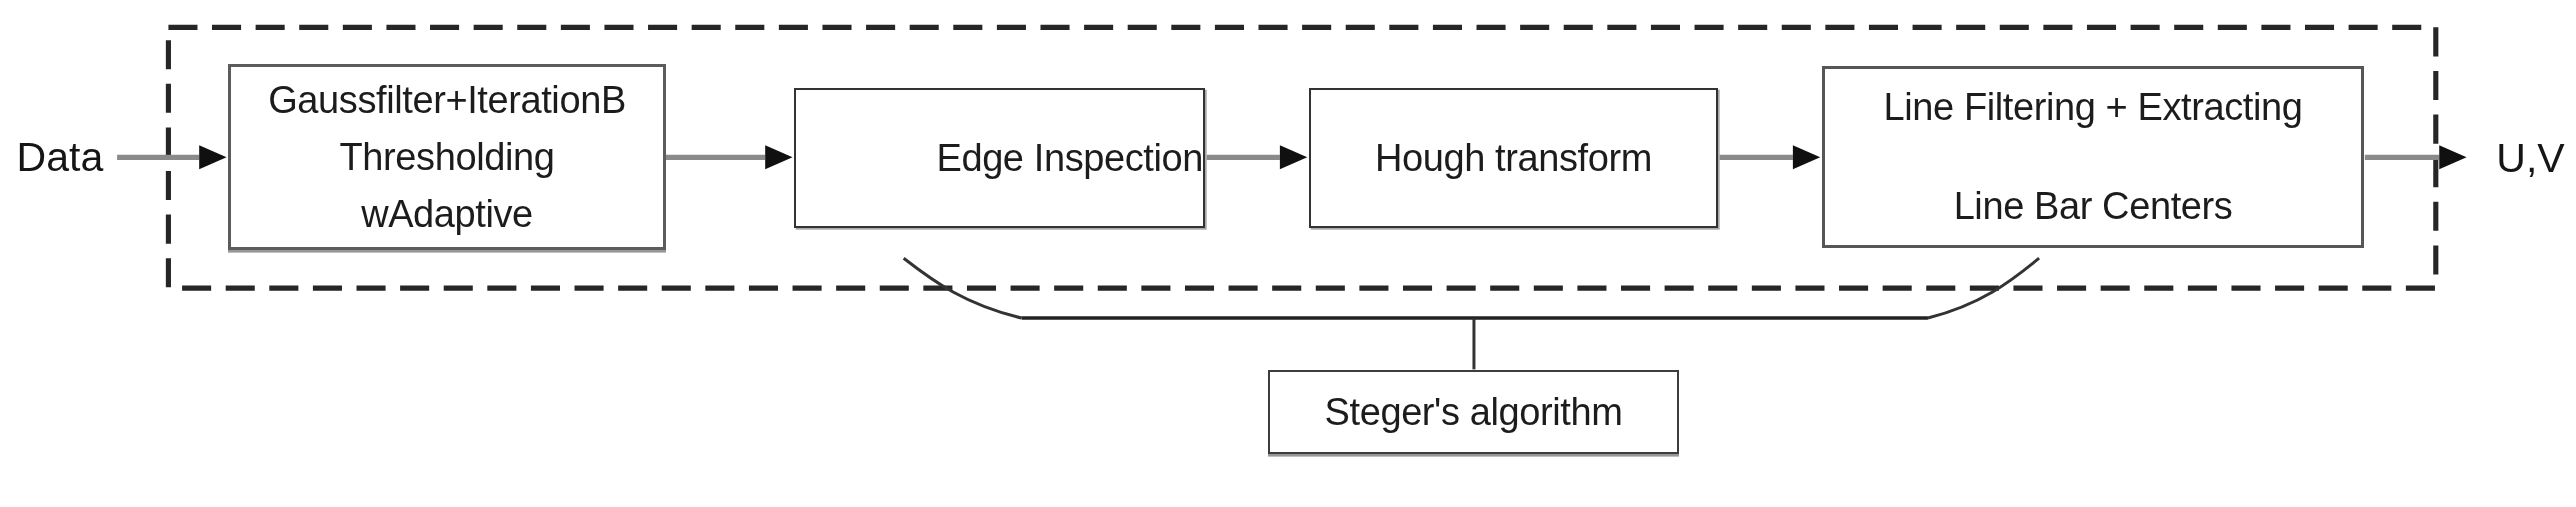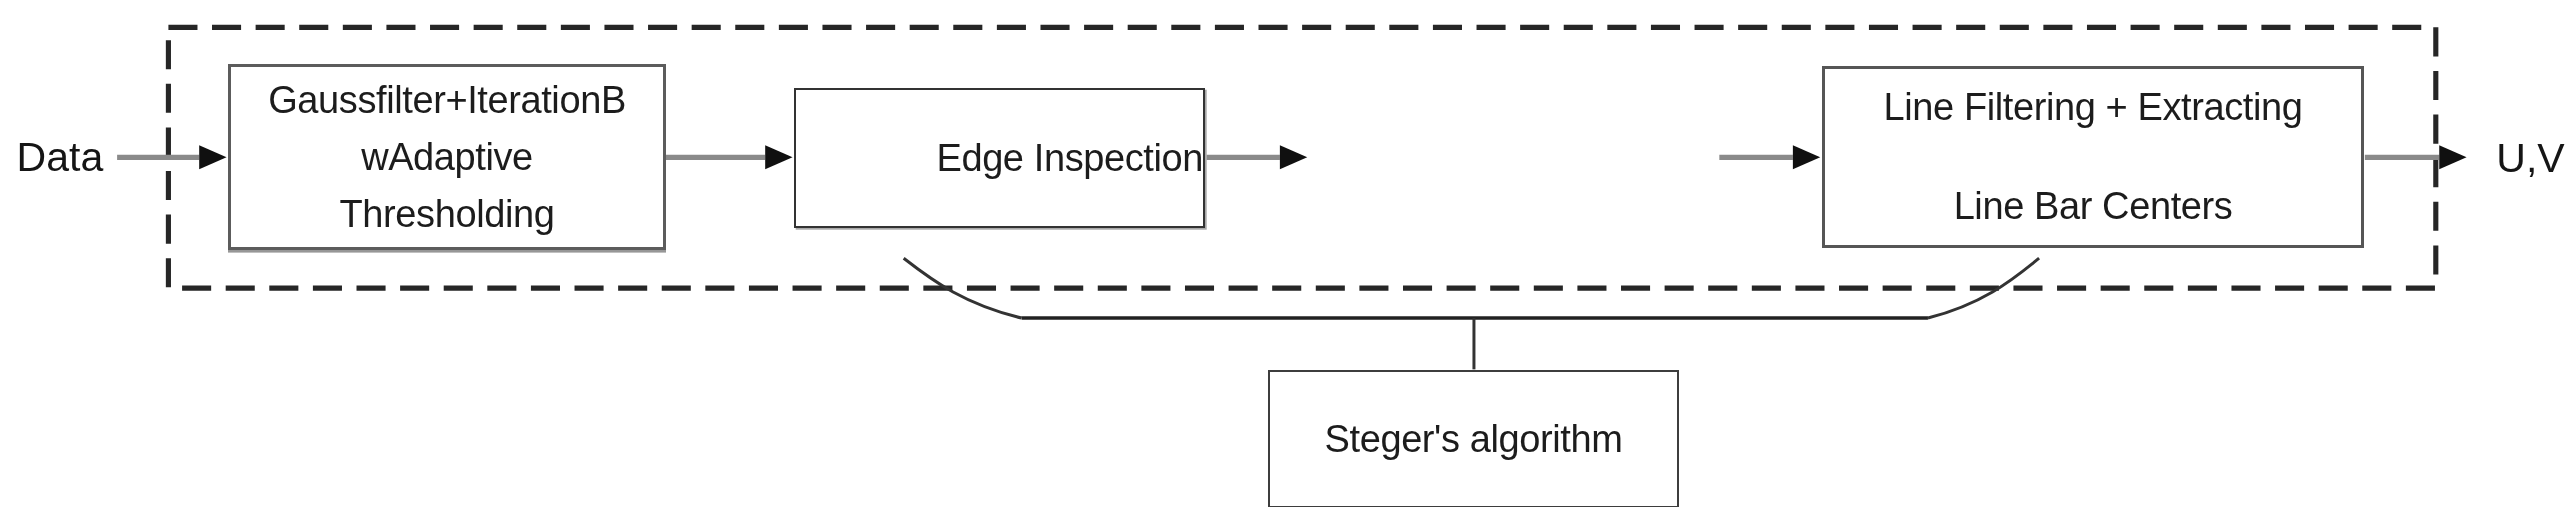--- a/index.html
+++ b/index.html
@@ -30,21 +30,21 @@
     font-size: 38px;
     letter-spacing: -0.4px;
     line-height: 55px;
     color: #1c1c1c;
   }
   .tline { white-space: nowrap; }
   .box-gauss  { left: 228px;  top: 64px;  width: 438px; height: 186px; border-color: #5c5c5c; box-shadow: 0 2.6px 0 #979797; line-height: 57px; }
   .box-edge   { left: 794px;  top: 88px; width: 411px; height: 140px; border-width: 2.6px; border-color: #333333; box-shadow: 1.7px 1.7px 0 #a8a8a8; align-items: flex-end; }
   .box-hough  { left: 1309px; top: 88px; width: 409px; height: 140px; border-width: 2.6px; border-color: #333333; box-shadow: 1.7px 1.7px 0 #a8a8a8; }
   .box-lines  { left: 1822px; top: 66px;  width: 542px; height: 182px; border-color: #565656; line-height: 53px; gap: 46px; }
-  .box-steger { left: 1268px; top: 370px; width: 411px; height: 138px; border-width: 2.6px; border-color: #3d3d3d; box-shadow: 0 2.6px 0 #979797; }
+  .box-steger { left: 1268px; top: 370px; width: 411px; height: 84px; border-width: 2.6px; border-color: #3d3d3d; box-shadow: 0 2.6px 0 #979797; }
   .io-label {
     position: absolute;
     display: flex;
     align-items: center;
     justify-content: center;
     font-size: 41px;
     color: #151515;
     white-space: nowrap;
   }
   .label-data { left: 3.4px;    top: 130px; width: 113px; height: 55px; }
@@ -74,28 +74,31 @@
     <line x1="1194" y1="372" x2="2254" y2="372" stroke="#222222" stroke-width="4"></line>
     <path d="M 2384 302 C 2350 330 2316 356 2254 372" fill="none" stroke="#333333" stroke-width="3.5"></path>
     <line x1="1723" y1="372" x2="1723" y2="432" stroke="#333333" stroke-width="3.5"></line>
   </svg>
 
   <div class="io-label label-data">Data</div>
   <div class="io-label label-uv">U,V</div>
 
   <div class="box box-gauss">
     <div class="tline">Gaussfilter+IterationB</div>
+    <div class="tline">Thresholding</div>
     <div class="tline">wAdaptive</div>
-    <div class="tline">Thresholding</div>
   </div>
 
   <div class="box box-edge">
     <div class="tline">Edge Inspection</div>
   </div>
 
+  <div class="box box-hough">
+    <div class="tline">Hough transform</div>
+  </div>
 
   <div class="box box-lines">
     <div class="tline">Line Filtering + Extracting</div>
     <div class="tline">Line Bar Centers</div>
   </div>
 
   <div class="box box-steger">
     <div class="tline">Steger's algorithm</div>
   </div>
 

